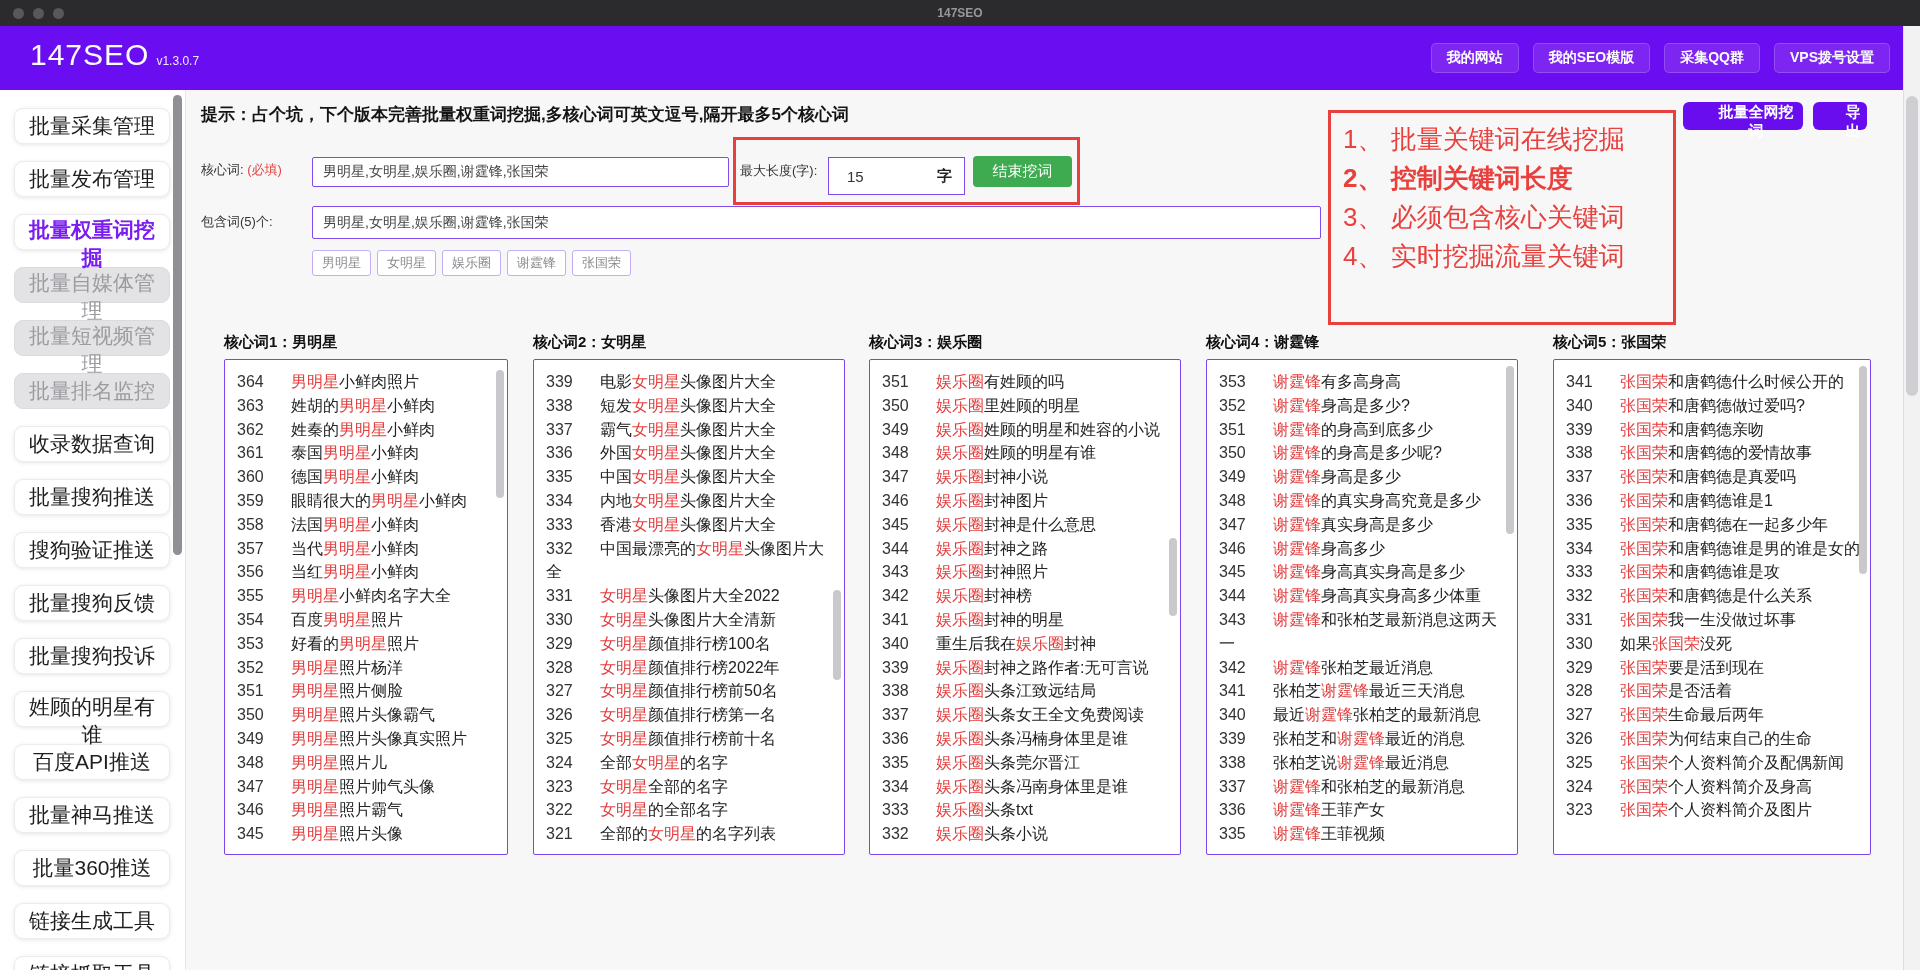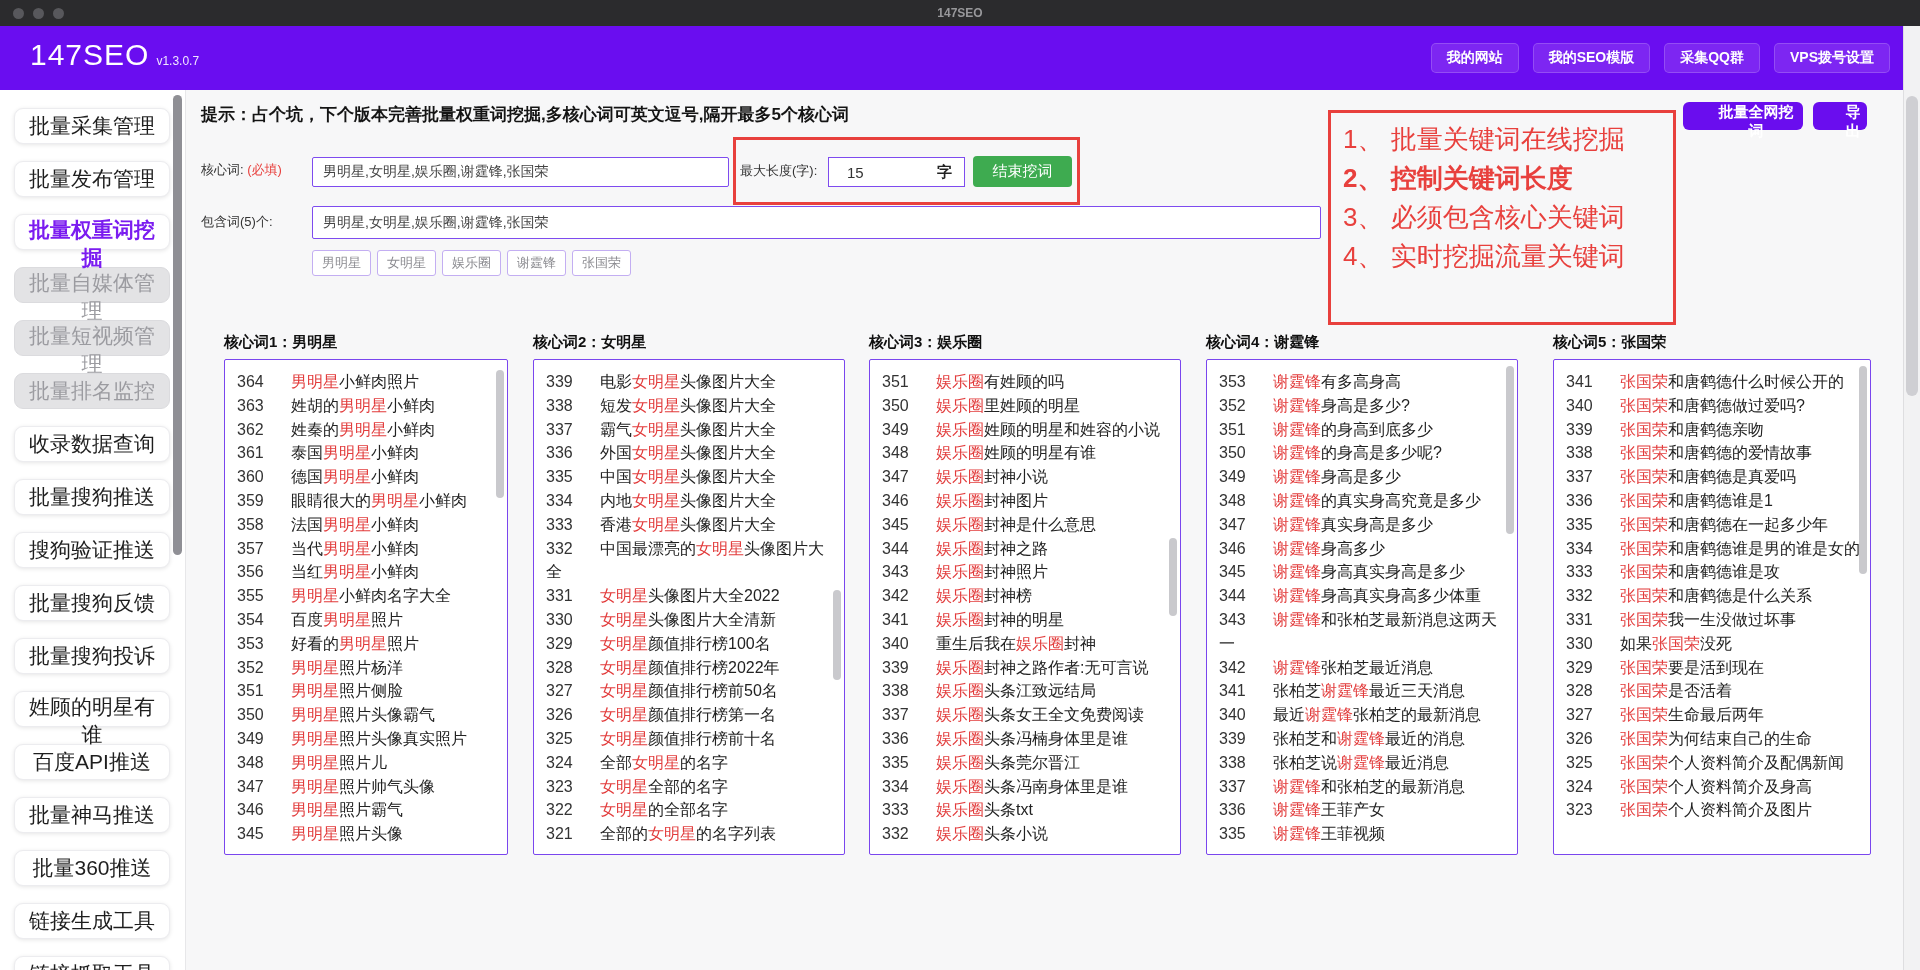--- a/index.html
+++ b/index.html
@@ -37,21 +37,21 @@
        color:#fff;font-size:15px;font-weight:700;cursor:pointer;font-family:inherit;padding-left:32px;}
   .act-mine{left:1497px;width:120px;}
   .act-export{left:1627px;width:54px;}
   
   .flabel{position:absolute;font-size:13px;color:#333;}
   .req{color:#e8403d;}
   .tinput{position:absolute;height:30px;border:1px solid #7e4bef;border-radius:2px;background:#fff;
           padding:0 10px;font-size:14px;color:#444;font-family:inherit;}
   .in-core{left:126px;top:67px;width:417px;}
   .in-include{left:126px;top:116px;width:1009px;height:33px;}
-  .maxwrap{position:absolute;left:642px;top:67px;width:137px;height:30px;border:1px solid #7e4bef;
+  .maxwrap{position:absolute;left:642px;top:67px;width:137px;height:38px;border:1px solid #7e4bef;
            background:#fff;display:flex;align-items:center;}
   .maxwrap input{flex:1;border:none;outline:none;padding:0 0 0 18px;font-size:15px;color:#333;
                  width:80px;background:transparent;font-family:inherit;}
   .maxunit{font-size:15px;font-weight:700;color:#222;padding-right:12px;}
   .btn-finish{position:absolute;left:787px;top:66px;width:99px;height:31px;background:#3eab50;
               border:none;border-radius:4px;color:#fff;font-size:15px;cursor:pointer;font-family:inherit;}
   .redbox-form{position:absolute;left:547px;top:47px;width:347px;height:68px;
                border:3px solid #e8403d;pointer-events:none;}
   .tags{position:absolute;left:126px;top:160px;display:flex;gap:6px;}
   .tag{height:26px;line-height:24px;padding:0 9px;border:1px solid #c3aef2;border-radius:3px;

